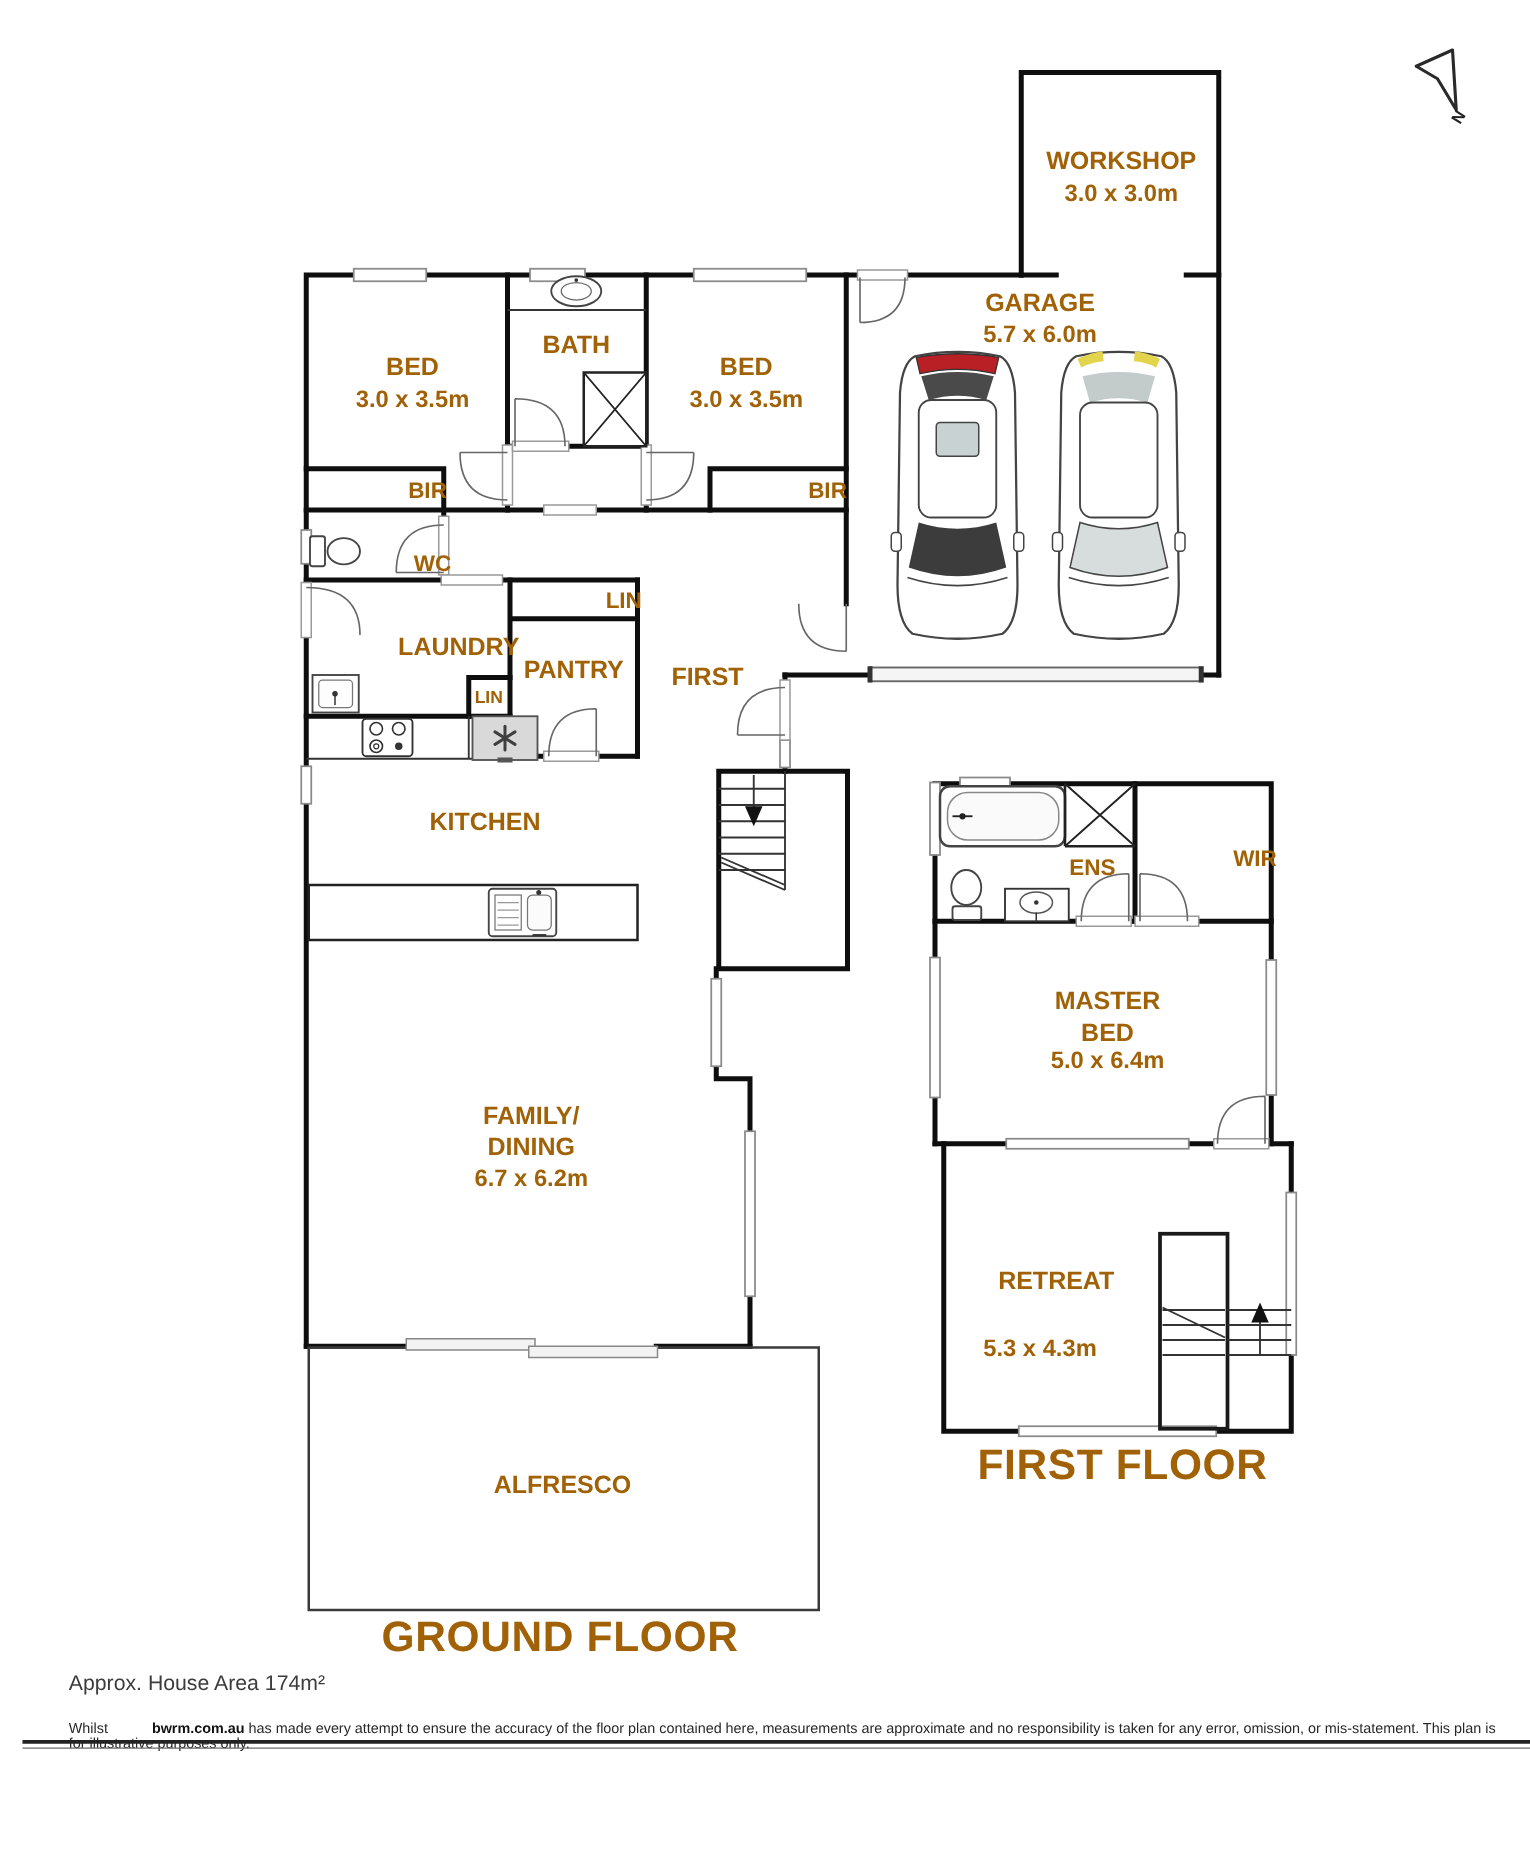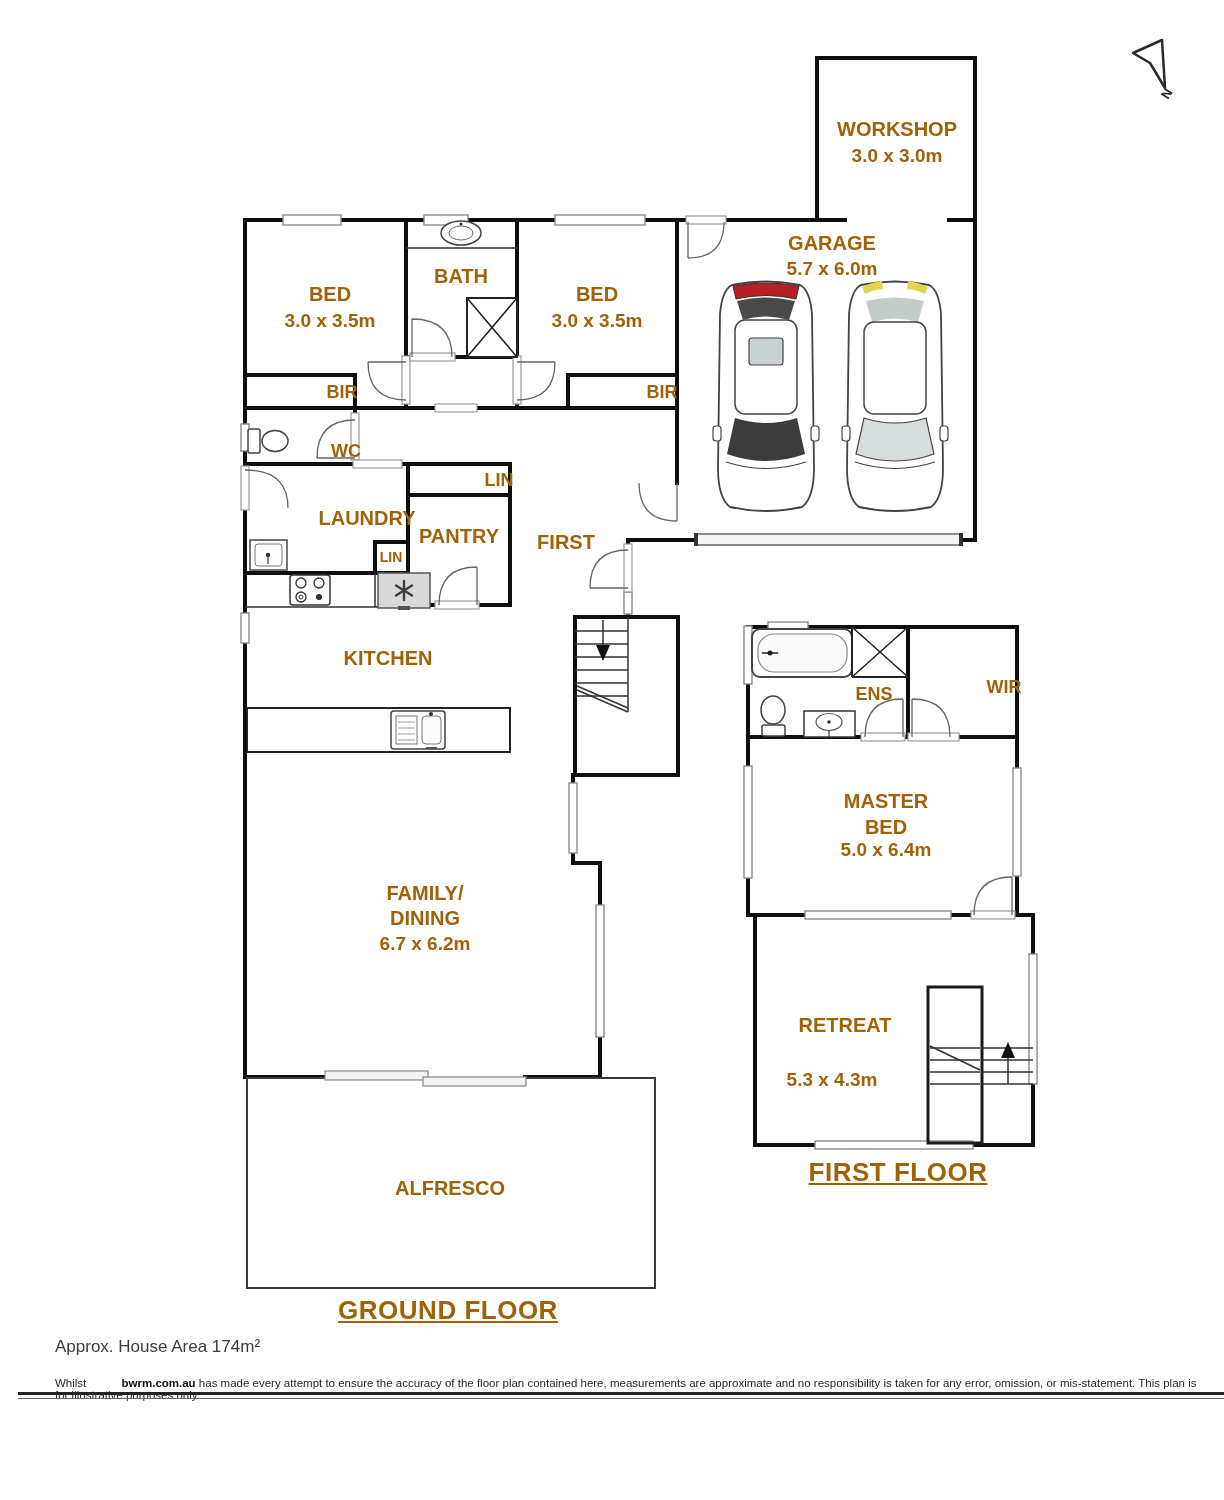--- a/index.html
+++ b/index.html
@@ -1,21 +1,21 @@
 <!DOCTYPE html>
 <html><head>
 <meta charset="utf-8">
 <style>
   html,body{margin:0;padding:0;background:#fff;}
   #stage{position:relative;width:1224px;height:1500px;background:#ffffff;overflow:hidden;
          font-family:"Liberation Sans",sans-serif;}
   #plan-svg{position:absolute;left:0;top:0;}
   .lbl{position:absolute;transform:translate(-50%,-50%);font-weight:bold;color:#a16207;
        white-space:nowrap;line-height:1;}
-  .s26{font-size:26px;letter-spacing:.5px;text-decoration:underline;}
+  .s26{font-size:34px;letter-spacing:.5px;}
   .s20{font-size:20px;}
   .s19{font-size:19px;}
   .s18{font-size:18px;margin-left:41px;}
   .s14{font-size:14px;}
   #area-note{position:absolute;left:55px;top:1337px;font-size:17px;color:#3c3c3c;}
   #disclaimer{position:absolute;left:55px;top:1377px;font-size:11.5px;color:#272727;width:1150px;}
   #disclaimer b{color:#111;margin-left:32px;}
   #rule-thick{position:absolute;left:18px;right:0;top:1392px;height:3px;background:#232323;}
   #rule-thin{position:absolute;left:18px;right:0;top:1398px;height:1px;background:#6b6b6b;}
 </style>

